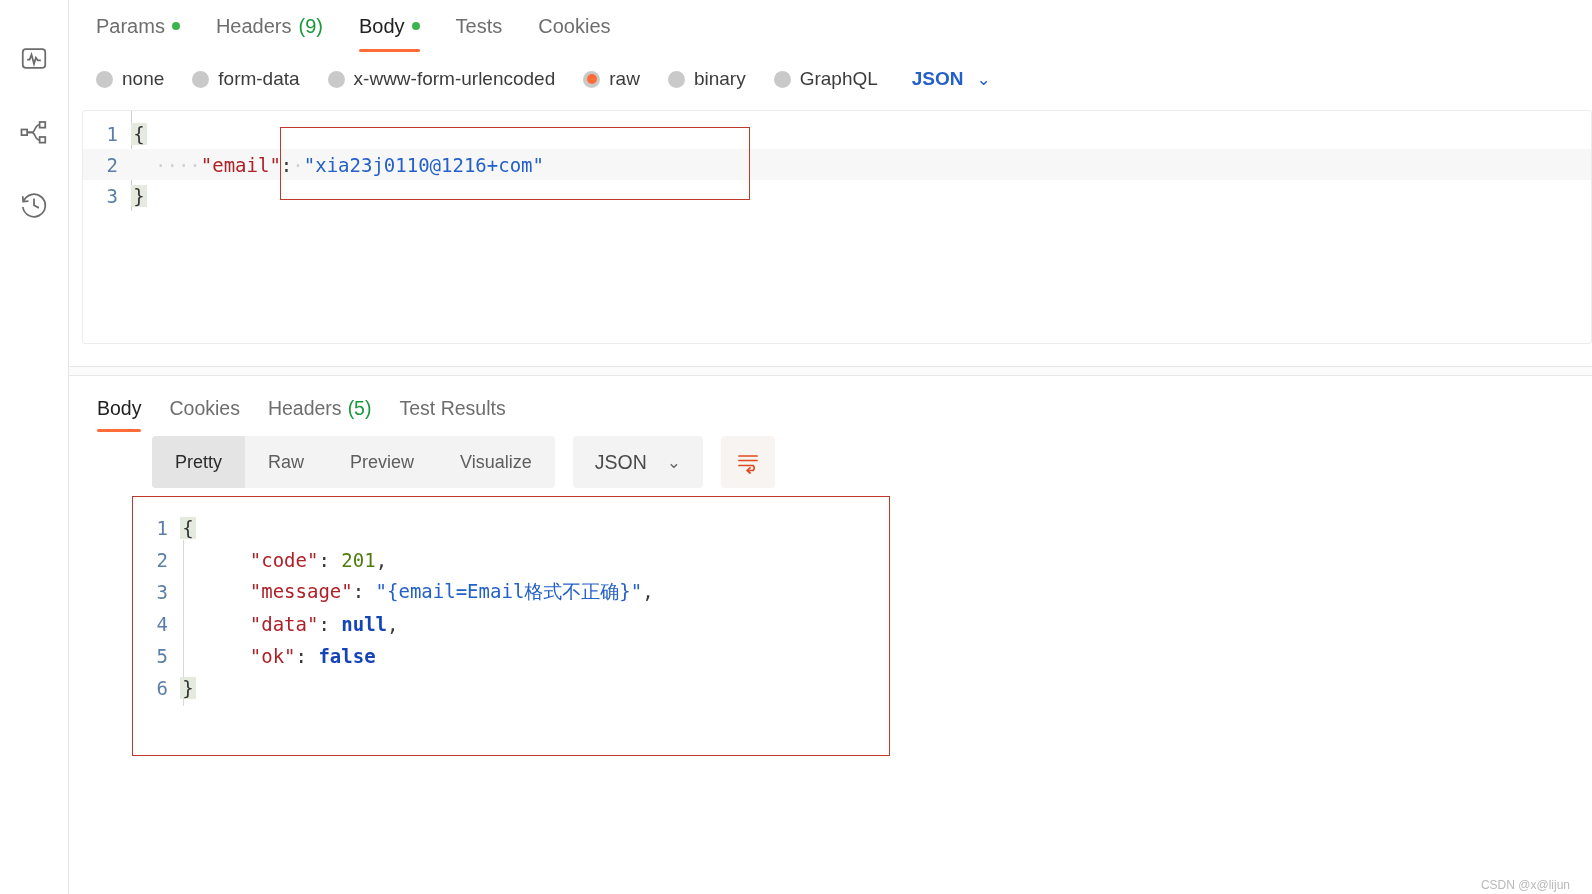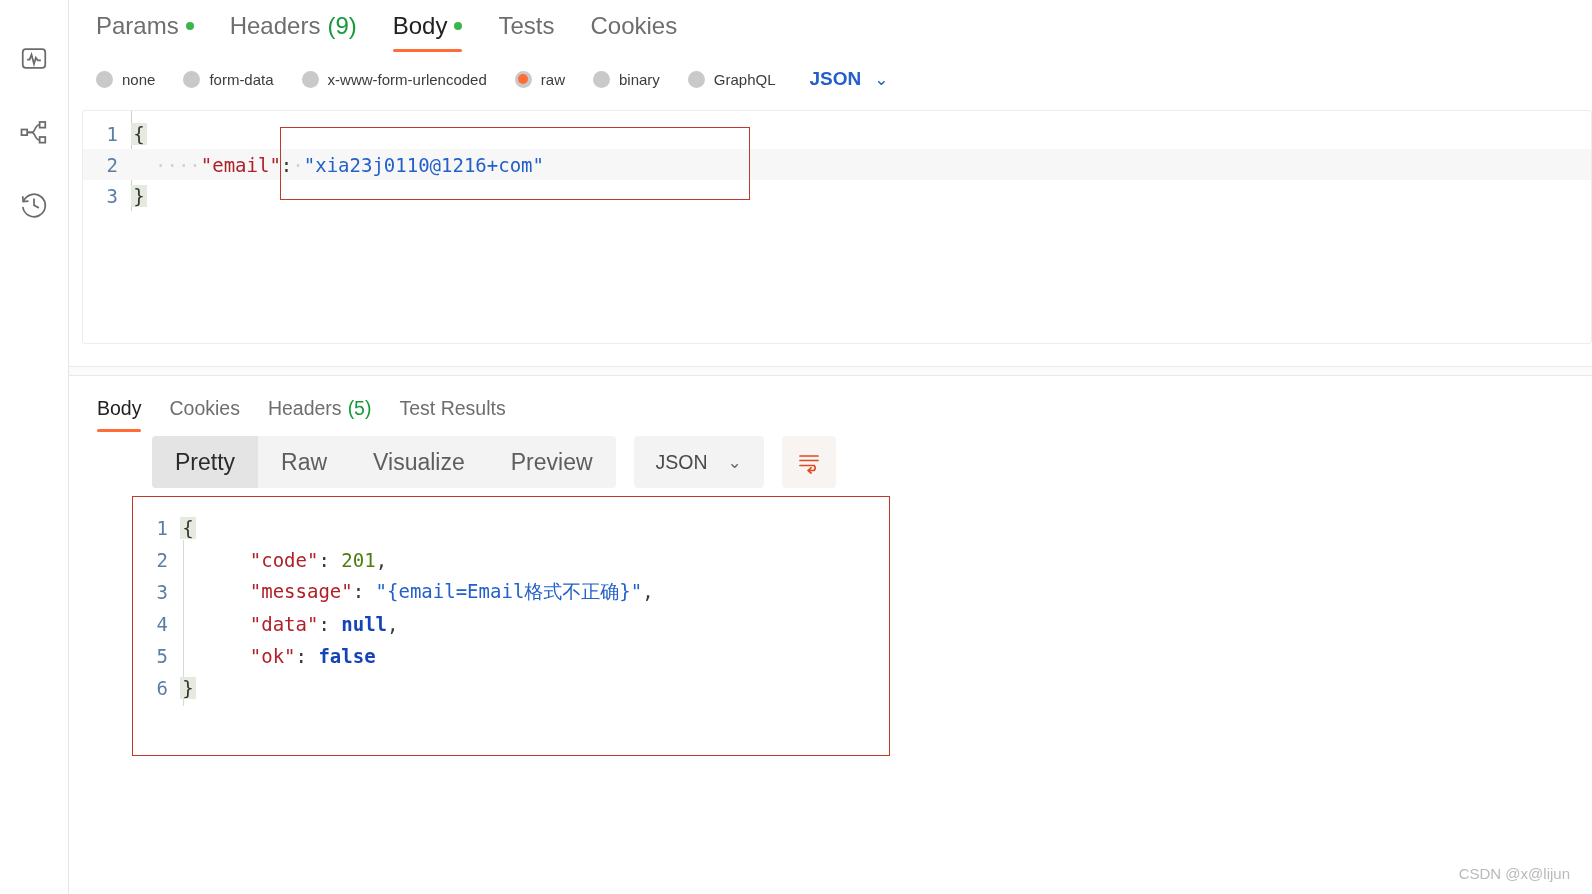--- a/index.html
+++ b/index.html
@@ -33,41 +33,41 @@
   }
 
   
   #req-tabs {
     height:52px; display:flex; align-items:flex-start;
     padding-left:27px; gap:0; flex:0 0 auto;
   }
   .rtab {
     position:relative; height:52px;
     display:flex; align-items:center; gap:7px;
-    padding:0 18px; font-size:24px; color:#6e6e6e;
+    padding:0 18px; font-size:20px; color:#6e6e6e;
     cursor:pointer; white-space:nowrap;
   }
   .rtab:first-child { padding-left:0; }
   .rtab.active { color:#212121; }
   .rtab .uline {
     position:absolute; left:18px; right:18px; bottom:0;
     height:3px; background:#ff6c37; border-radius:2px; display:none;
   }
   .rtab.active .uline { display:block; }
   .dot-green { width:8px; height:8px; border-radius:50%; background:#3bb54a; display:inline-block; }
   .paren-green { color:#1a9a3c; }
 
   
   #body-types {
     height:54px; display:flex; align-items:center;
     padding-left:27px; gap:0; flex:0 0 auto;
   }
   .radio-item {
     display:flex; align-items:center; gap:9px;
-    font-size:15px; color:#3c3c3c; margin-right:28px;
+    font-size:19px; color:#3c3c3c; margin-right:28px;
     cursor:pointer; white-space:nowrap;
   }
   .radio-ring {
     width:17px; height:17px; border-radius:50%;
     background:#c9c9c9; display:flex; align-items:center; justify-content:center;
     flex:0 0 auto;
   }
   .radio-item.checked .radio-ring { background:#c9c9c9; }
   .radio-ring .inner { width:10px; height:10px; border-radius:50%; background:transparent; }
   .radio-item.checked .radio-ring .inner { background:#ff6c37; }
@@ -152,21 +152,21 @@
   #res-toolbar {
     display:flex; align-items:center; padding-left:83px;
     gap:0; flex:0 0 auto; height:52px;
   }
   .fmt-group {
     display:flex; align-items:center;
     background:#f3f3f3; border-radius:4px; overflow:hidden; height:52px;
   }
   .fmt-btn {
     height:52px; display:flex; align-items:center;
-    padding:0 23px; font-size:23px; color:#5e5e5e; cursor:pointer;
+    padding:0 23px; font-size:18px; color:#5e5e5e; cursor:pointer;
     white-space:nowrap;
   }
   .fmt-btn.active { background:#e4e4e4; color:#2b2b2b; }
   .res-lang {
     display:flex; align-items:center; gap:20px;
     background:#f3f3f3; border-radius:4px; height:52px;
     padding:0 22px; margin-left:18px; cursor:pointer;
     font-size:19.5px; color:#4a4a4a;
   }
   .res-lang .chev { color:#6a6a6a; font-size:17px; }
@@ -185,22 +185,22 @@
   #res-code { padding-top:16px; padding-left:6px; }
   .code-row.res { height:32px; }
   .res .ln { width:42px; padding-right:12px; font-size:19px; }
   #res-indent-guide {
     position:absolute; left:51px; top:44px; height:166px;
     width:1px; background:#d8d8d8;
   }
 
   
   #watermark {
-    position:absolute; right:22px; bottom:12px;
-    font-size:15px; color:#b9b9b9;
+    position:absolute; right:22px; bottom:2px;
+    font-size:12px; color:#b9b9b9;
     font-family:"Liberation Sans", sans-serif;
   }
 </style>
 </head>
 <body>
 
 <div id="rail">
   <div class="rail-btn" title="Monitors">
     <svg width="30" height="30" viewBox="0 0 24 24" fill="none" stroke="currentColor" stroke-width="1.4">
       <rect x="3" y="4" width="18" height="15" rx="2.5"></rect>
@@ -347,24 +347,24 @@
 
   <div id="res-toolbar">
     <div class="fmt-group">
       <div class="fmt-btn active">
         <span>Pretty</span>
       </div>
       <div class="fmt-btn">
         <span>Raw</span>
       </div>
       <div class="fmt-btn">
+        <span>Preview</span>
+      </div>
+      <div class="fmt-btn">
         <span>Visualize</span>
-      </div>
-      <div class="fmt-btn">
-        <span>Preview</span>
       </div>
     </div>
     <div class="res-lang">
       <span>JSON</span>
       <span class="chev">⌄</span>
     </div>
     <div id="wrap-btn">
       <svg width="26" height="24" viewBox="0 0 24 24" fill="none" stroke="#e04a1f" stroke-width="1.7" stroke-linecap="round">
         <line x1="3" y1="6" x2="21" y2="6"></line>
         <line x1="3" y1="10.5" x2="21" y2="10.5"></line>

